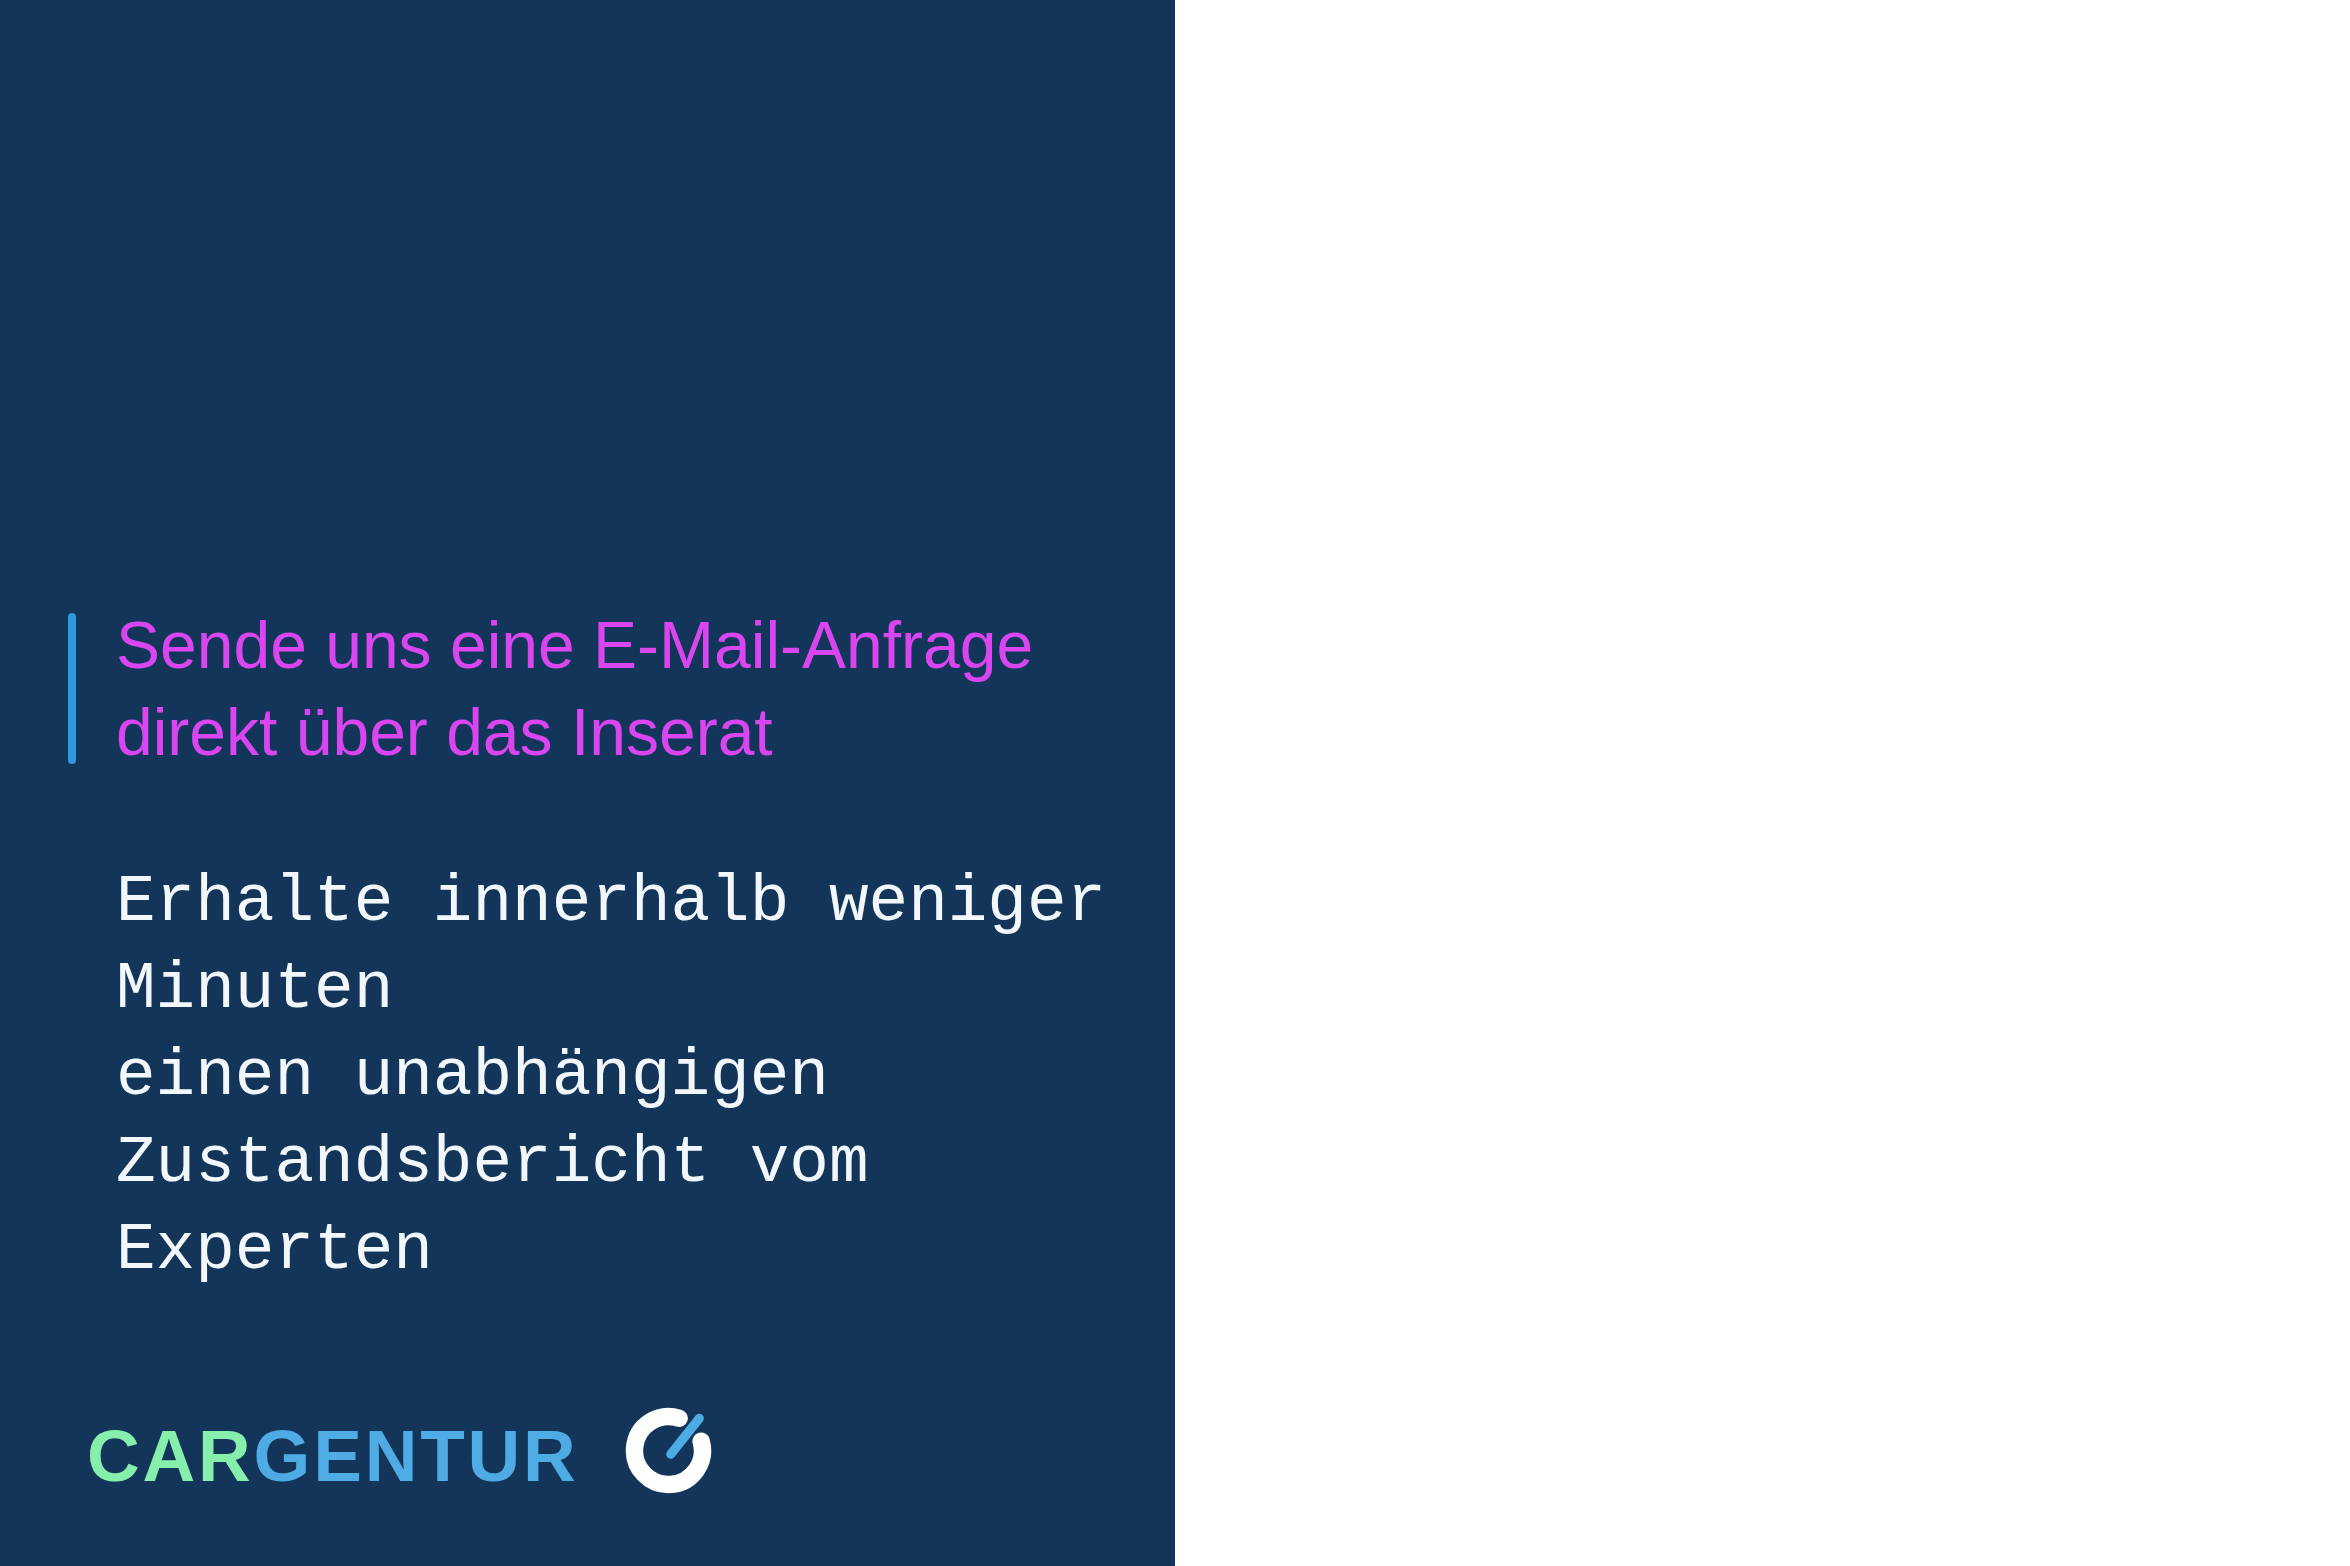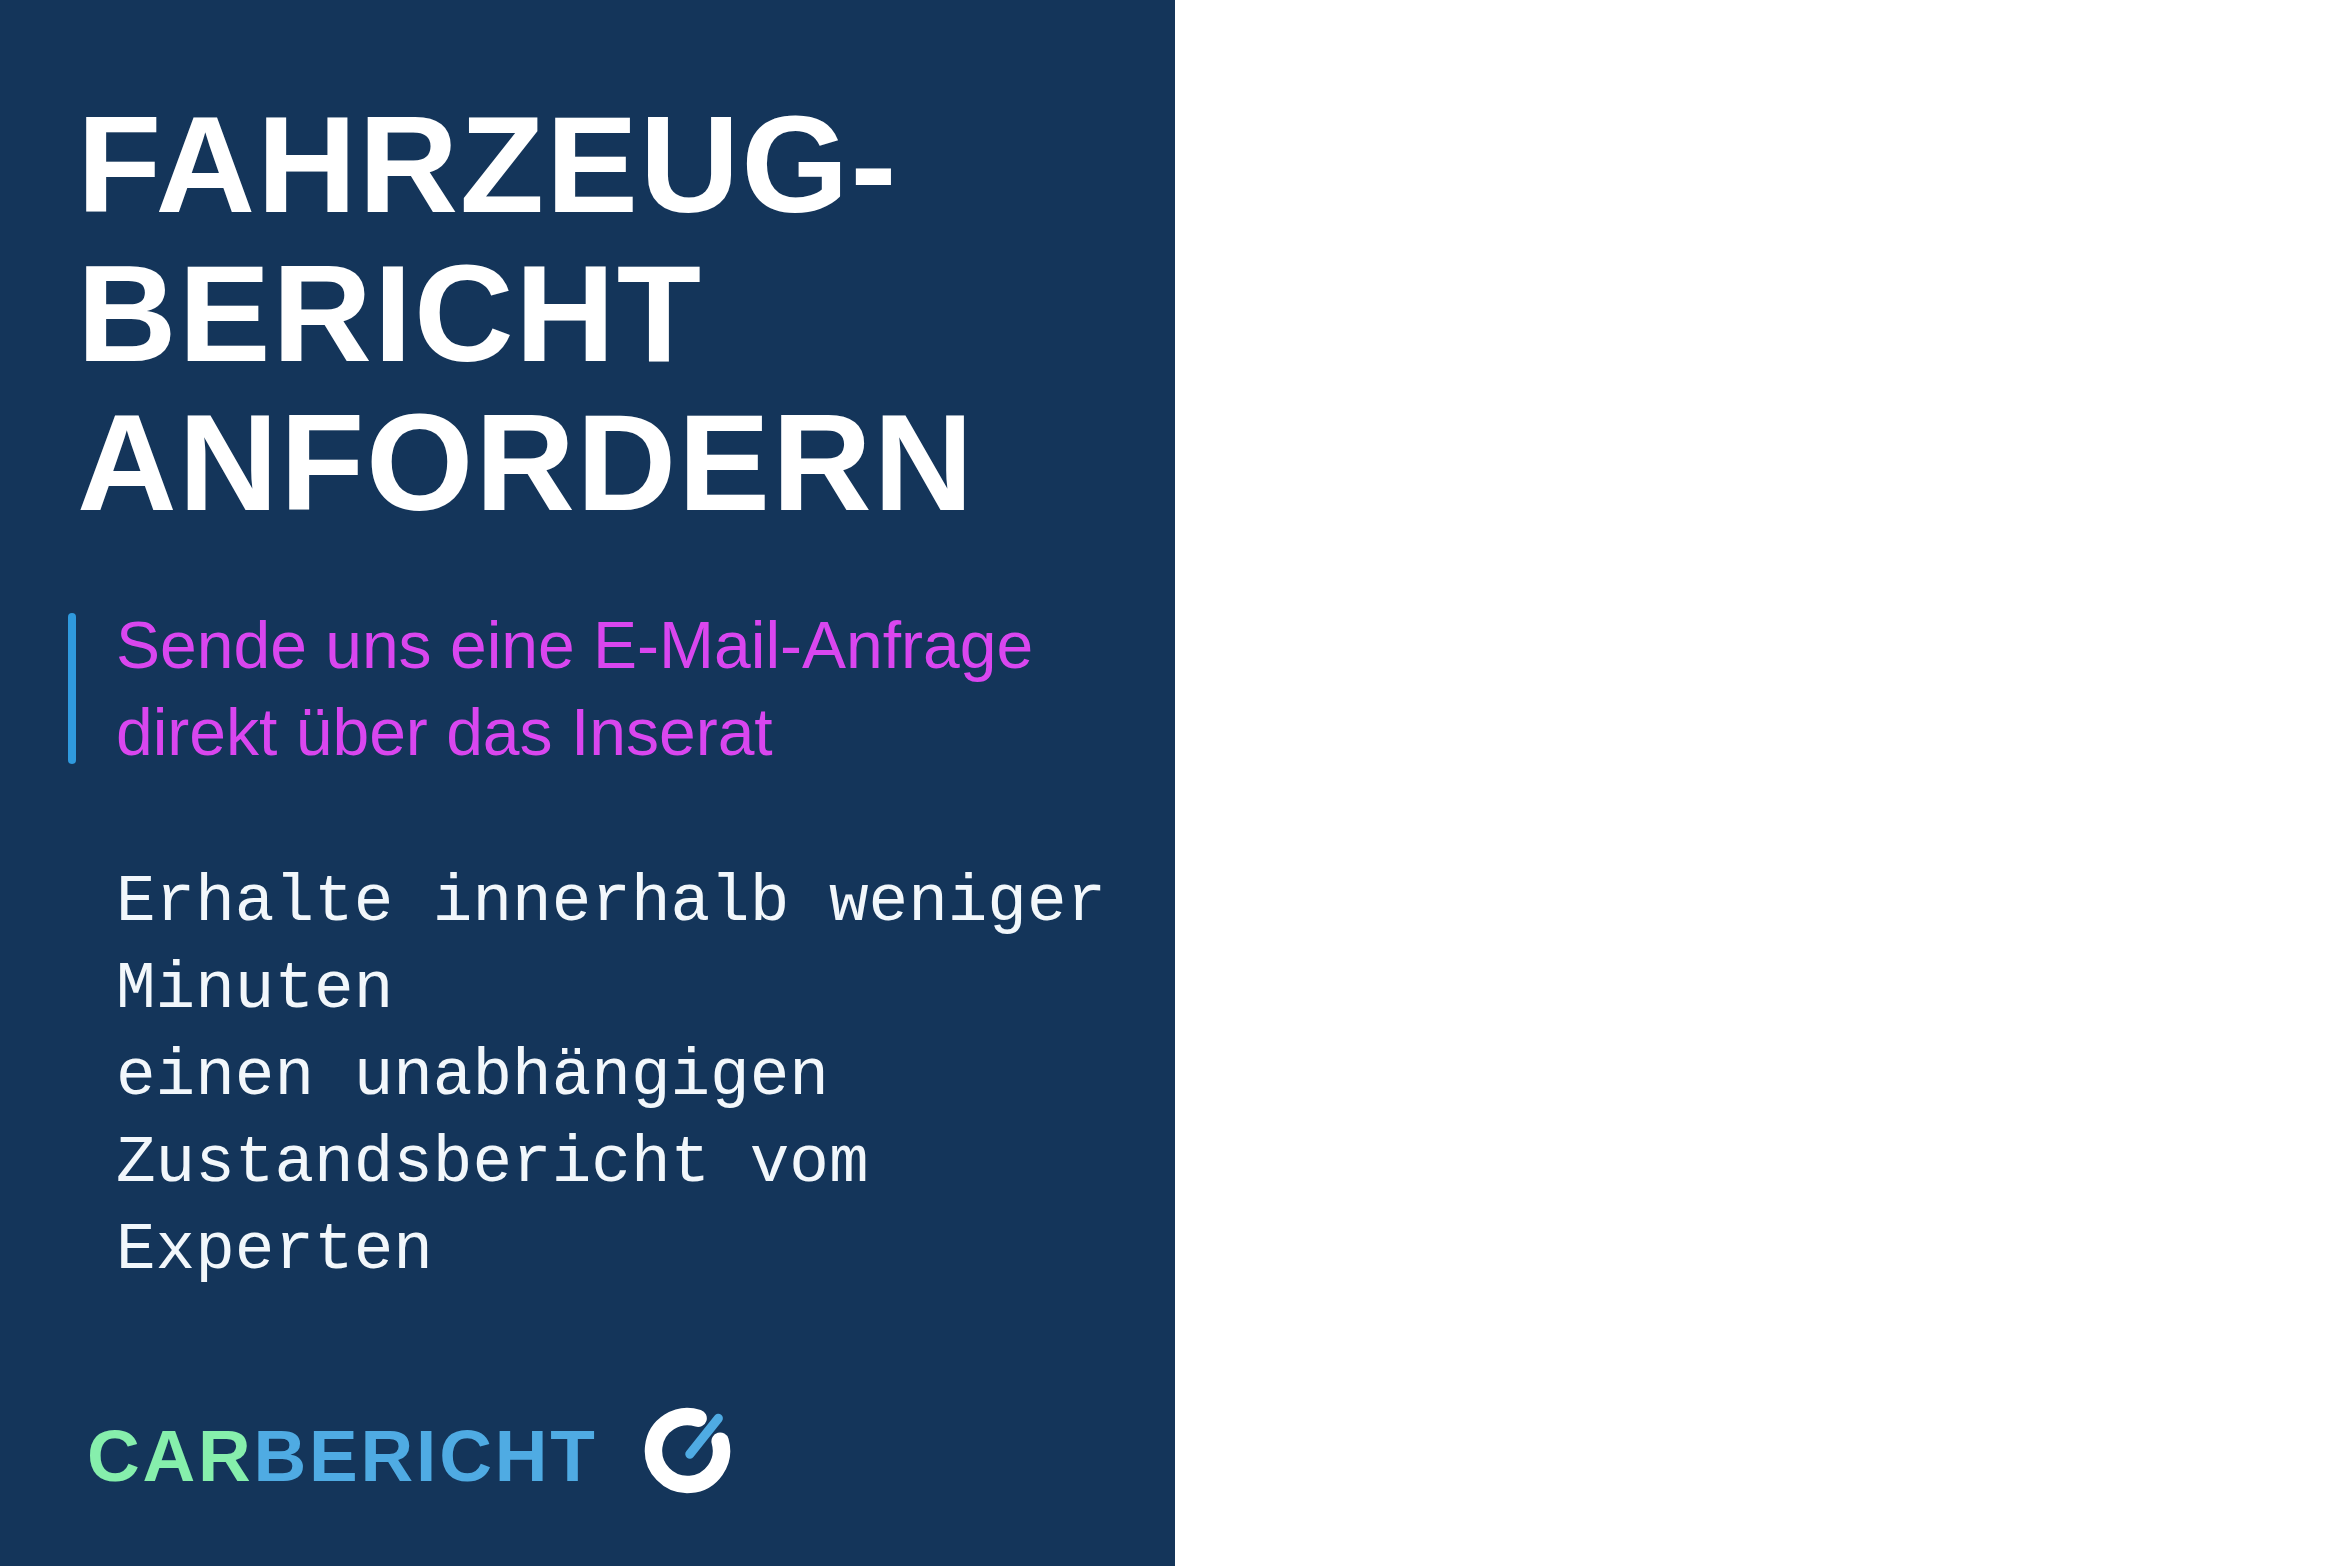--- a/index.html
+++ b/index.html
@@ -38,32 +38,29 @@
   .logo-part1{color:#86efac;margin-left:14px;}
   .logo-part2{color:#4fabe3;}
   .logo-mark{width:92px;height:101px;margin-left:44px;}
   
   .right-panel{left:1175px;top:0;width:1175px;height:1567px;background:#ffffff;}
 </style>
 </head>
 <body>
 
 <div class="abs left-panel">
-  <div class="abs main-title">FAHRZEUG-
-BERICHT
-ANFORDERN</div>
   <div class="abs accent-bar"></div>
   <div class="abs subtitle">Sende uns eine E-Mail-Anfrage
 direkt über das Inserat</div>
   <div class="abs description">Erhalte innerhalb weniger Minuten
 einen unabhängigen
 Zustandsbericht vom Experten</div>
 
   <div class="abs logo-row">
-    <div class="logo-text"><span class="logo-part1">CAR</span><span class="logo-part2">BERICHT</span></div>
+    <div class="logo-text"><span class="logo-part1">CAR</span><span class="logo-part2">GENTUR</span></div>
     <svg class="logo-mark" viewBox="0 0 100 110">
       <path d="M 61 21 A 37 37 0 1 0 85 46" fill="none" stroke="#ffffff" stroke-width="19" stroke-linecap="round"></path>
       <line x1="52" y1="60" x2="83" y2="21" stroke="#4fabe3" stroke-width="10" stroke-linecap="round"></line>
     </svg>
   </div>
 </div>
 
 <div class="abs right-panel">
 
   

